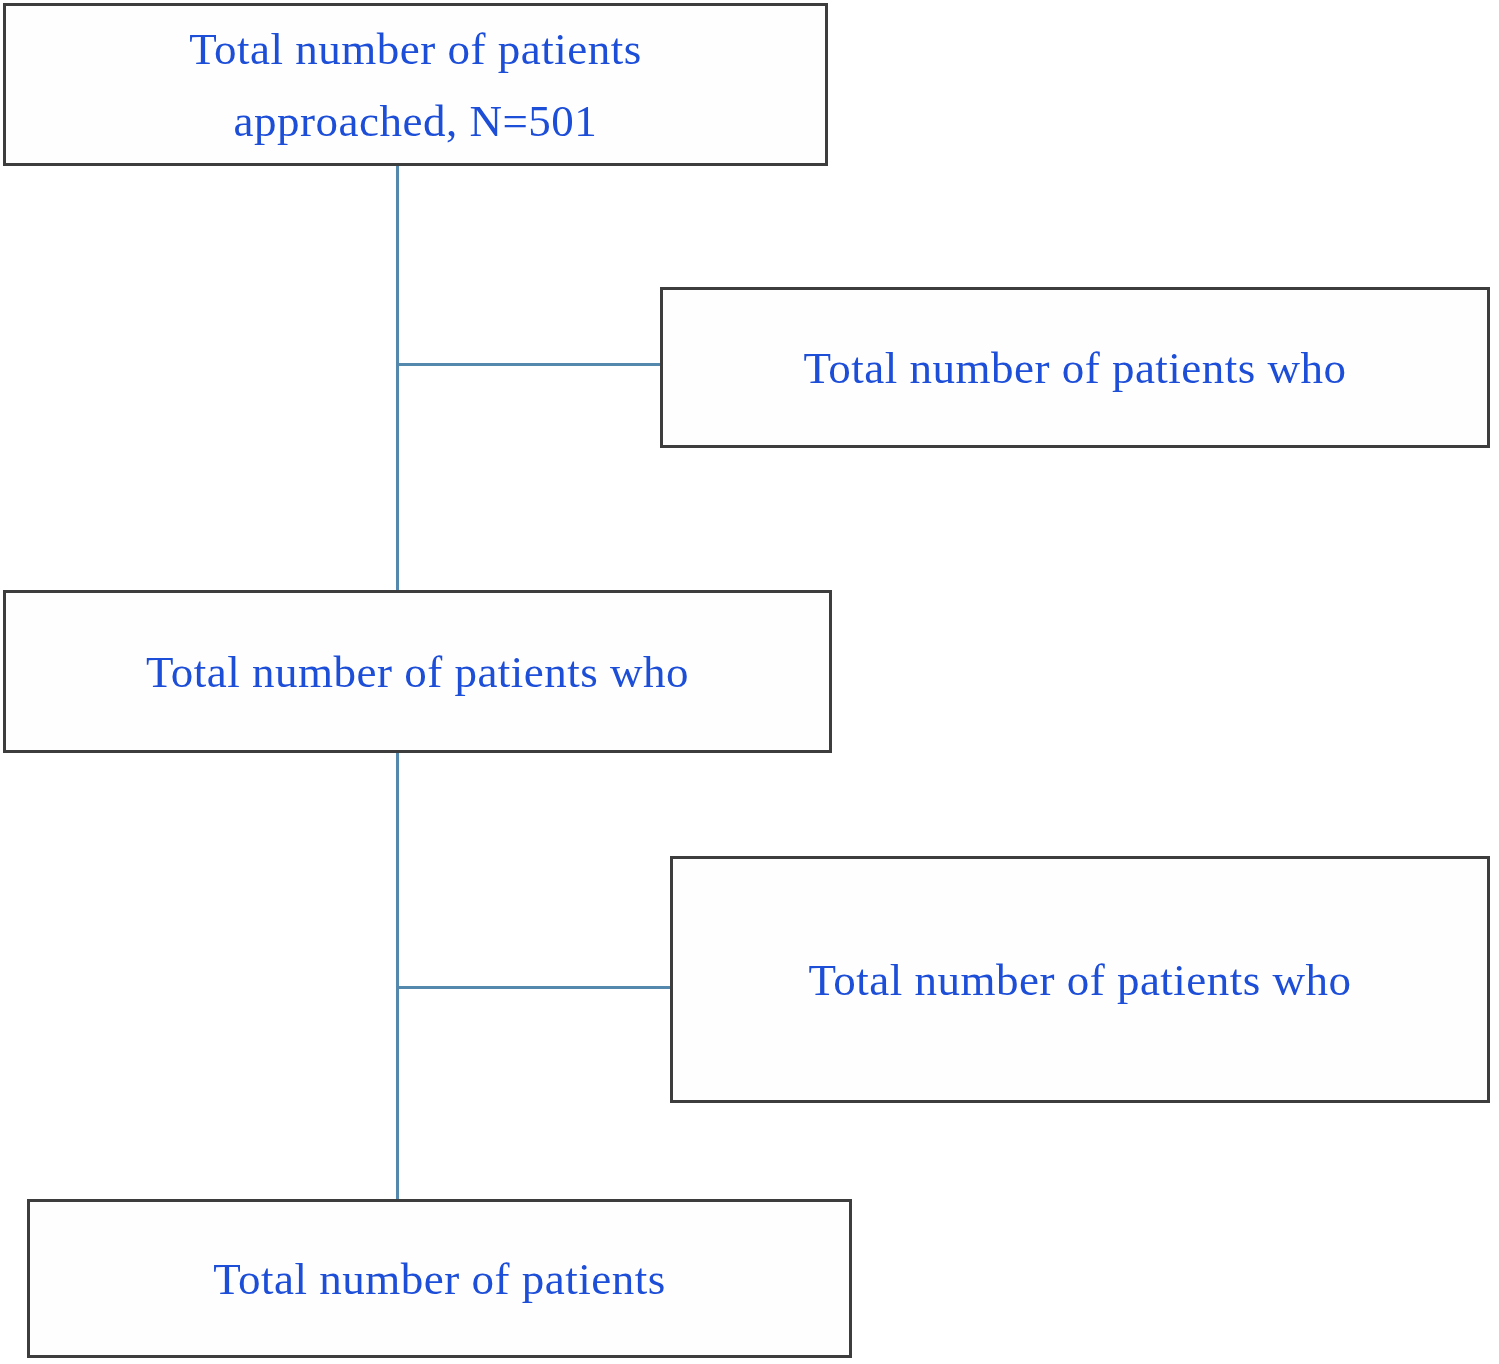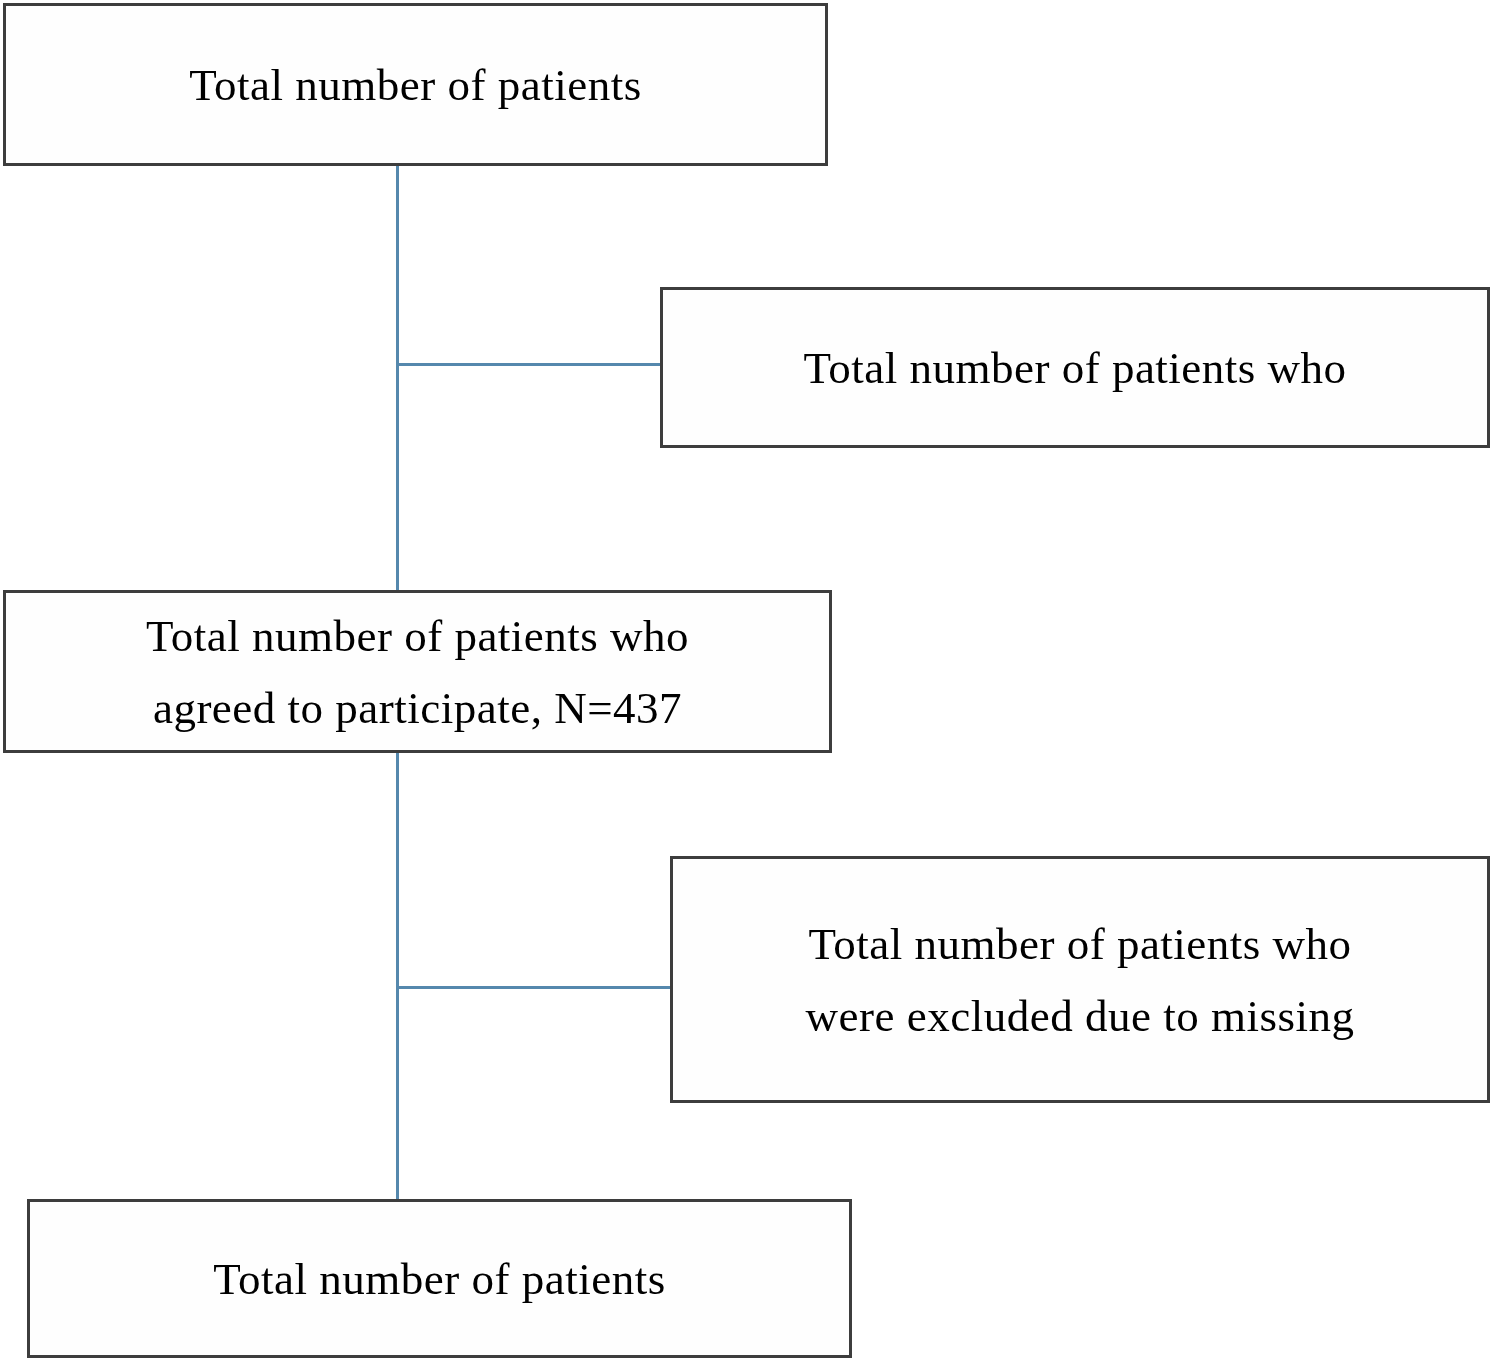--- a/index.html
+++ b/index.html
@@ -6,21 +6,21 @@
     margin: 0;
     padding: 0;
     background: #ffffff;
   }
   .canvas {
     position: relative;
     width: 1499px;
     height: 1364px;
     background: #ffffff;
     font-family: "Liberation Serif", "DejaVu Serif", serif;
-    color: #000000;
+    color: #1d4ed8;
     overflow: hidden;
   }
   .node {
     position: absolute;
     box-sizing: border-box;
     border: 3px solid #3d3d3d;
     background: #fefefe;
     display: flex;
     flex-direction: column;
     justify-content: center;
@@ -51,33 +51,32 @@
 
 <div class="canvas">
 
   <div class="connector" id="edge-v1"></div>
   <div class="connector" id="edge-h1"></div>
   <div class="connector" id="edge-v2"></div>
   <div class="connector" id="edge-h2"></div>
 
   <div class="node" id="node-approached">
     <div>Total number of patients</div>
+    <div>approached, N=501</div>
   </div>
 
   <div class="node" id="node-refused">
     <div>Total number of patients who</div>
   </div>
 
   <div class="node" id="node-agreed">
     <div>Total number of patients who</div>
-    <div>agreed to participate, N=437</div>
   </div>
 
   <div class="node" id="node-excluded">
     <div>Total number of patients who</div>
-    <div>were excluded due to missing</div>
   </div>
 
   <div class="node" id="node-included">
     <div>Total number of patients</div>
   </div>
 
 </div>
 
 </body></html>

